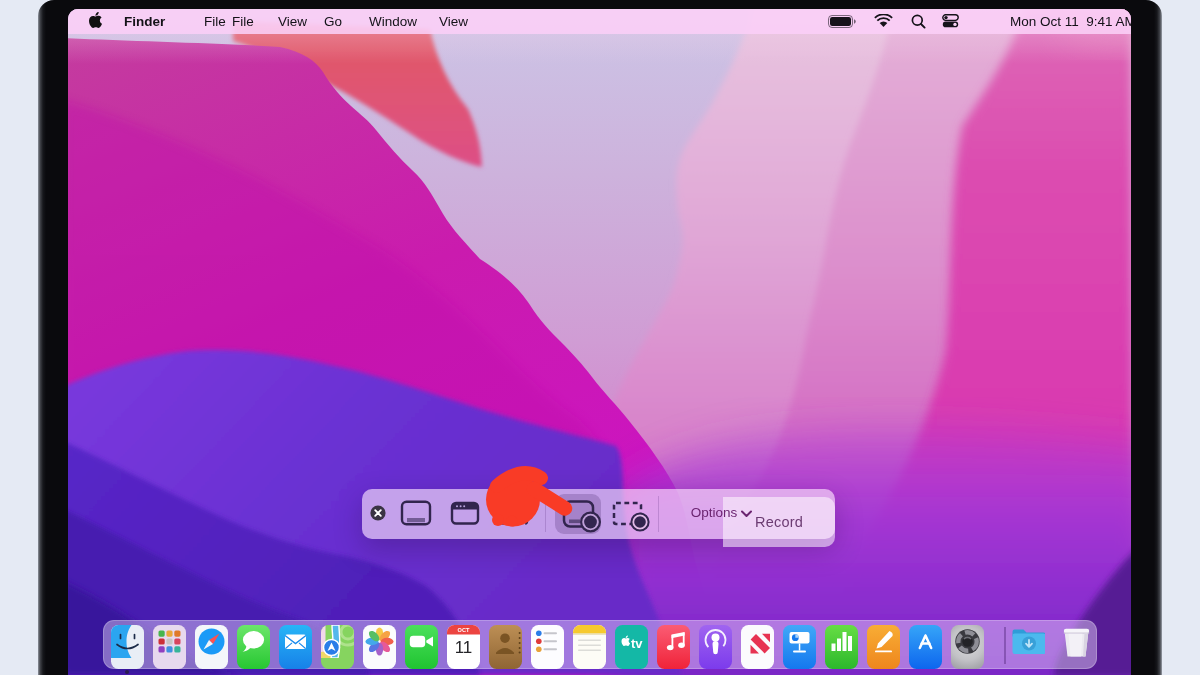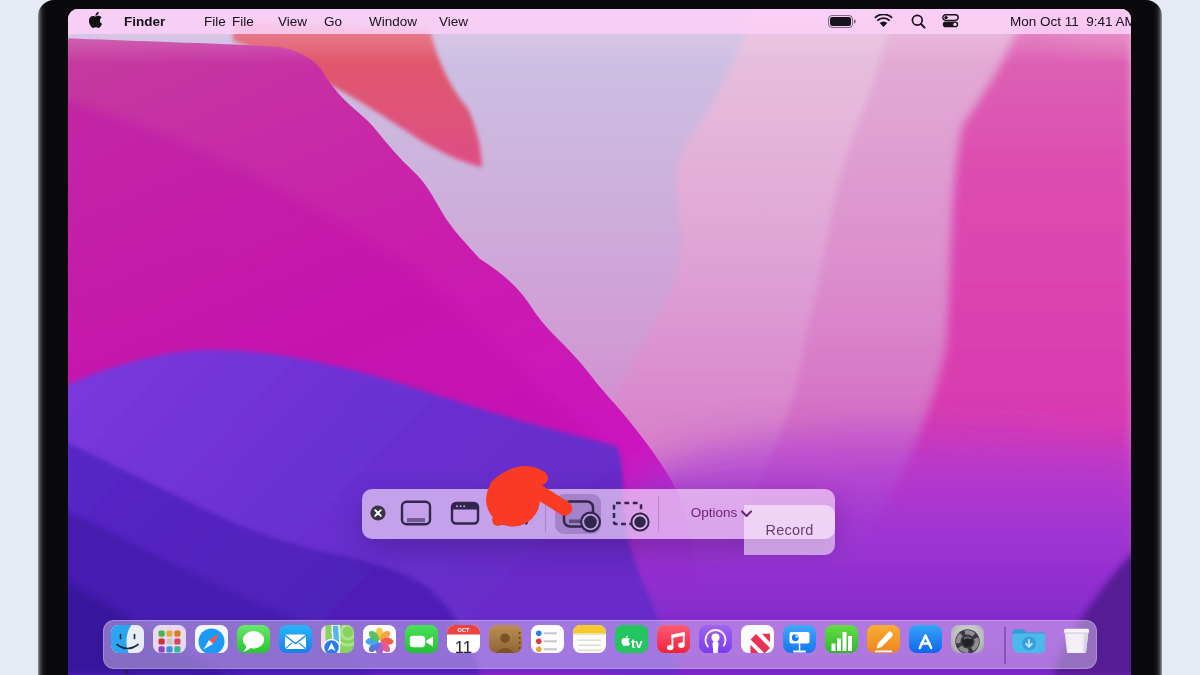--- a/index.html
+++ b/index.html
@@ -17,35 +17,35 @@
   
   #menubar { position:absolute; left:0; top:0; width:1063px; height:25px;
     background:rgba(251,207,247,0.88); font-size:13.5px; color:#141218; }
   #menubar span { position:absolute; top:4px; line-height:17px; white-space:pre; }
   .mb-b { font-weight:bold; }
 
   
   #toolbar { position:absolute; left:294px; top:480px; width:473px; height:50px;
     border-radius:10px; background:rgba(253,232,252,0.62);
     box-shadow:0 10px 28px rgba(40,10,70,0.28); }
-  #rec-section { position:absolute; right:0; top:16px; width:91px; height:50px;
+  #rec-section { position:absolute; right:0; top:8px; width:112px; height:50px;
     border-radius:0 10px 10px 0; background:rgba(255,249,255,0.55); }
   #rec-section div { position:absolute; width:100%; text-align:center; top:17px;
     font-size:14.5px; color:#6b3b72; letter-spacing:0.2px; }
   #opt-label { position:absolute; left:308px; top:16px; width:82px; text-align:right;
     font-size:13.5px; color:#6b2470; }
   .tsep { position:absolute; top:7px; width:1px; height:36px; background:rgba(80,40,120,0.22); }
   #hilite { position:absolute; left:193px; top:5px; width:46px; height:40px;
     border-radius:9px; background:rgba(55,22,90,0.22); }
 
   
   #dock { position:absolute; left:35px; top:611px; width:994px; height:49px;
     border-radius:11px; background:rgba(240,228,255,0.42);
     border:1px solid rgba(255,255,255,0.22); }
-  .di { position:absolute; top:4px; width:33px; height:28px; border-radius:7.5px; overflow:hidden; }
+  .di { position:absolute; top:4px; width:33px; height:44px; border-radius:7.5px; overflow:hidden; }
   .di svg { display:block; }
   #findot { position:absolute; left:21px; top:49px; width:4px; height:4px; border-radius:2px; background:#2a1c50; }
   #dsep { position:absolute; left:900px; top:6px; width:1.5px; height:37px; background:rgba(70,30,110,0.38); }
 </style>
 </head>
 <body>
 <div id="stage">
   <div id="bezel"></div>
   <div id="screen">
     <svg id="wp" viewBox="0 0 1063 666" preserveAspectRatio="none">
@@ -329,21 +329,21 @@
       </div>
       <div class="di" style="left:469px; background:#fdfcf6;">
         <svg width="33" height="33" viewBox="0 0 33 33">
           <rect x="0" y="0" width="33" height="8.5" fill="#f6c92e"></rect>
           <rect x="0" y="8.5" width="33" height="1.2" fill="#e4d9a8"></rect>
           <rect x="5" y="14.5" width="23" height="1.4" rx="0.7" fill="#dcdcd8"></rect>
           <rect x="5" y="19.5" width="23" height="1.4" rx="0.7" fill="#dcdcd8"></rect>
           <rect x="5" y="24.5" width="23" height="1.4" rx="0.7" fill="#dcdcd8"></rect>
         </svg>
       </div>
-      <div class="di" style="left:511px; background:#22c55e;">
+      <div class="di" style="left:511px; background:#14b8a6;">
         <svg width="33" height="33" viewBox="0 0 33 33">
           <g transform="translate(6.5,10.5) scale(0.0105)" fill="#fff">
             <path d="M788.1 340.9c-5.8 4.5-108.2 62.2-108.2 190.5 0 148.4 130.3 200.9 134.2 202.2-.6 3.2-20.7 71.9-68.7 141.9-42.8 61.6-87.5 123.1-155.5 123.1s-85.5-39.5-164-39.5c-76.5 0-103.7 40.8-165.9 40.8s-105.6-57-155.5-127C46.7 790.7 0 663 0 541.8c0-194.4 126.4-297.5 250.8-297.5 66.1 0 121.2 43.4 162.7 43.4 39.5 0 101.1-46 176.3-46 28.5 0 130.9 2.6 198.3 99.2zm-234-181.5c31.1-36.9 53.1-88.1 53.1-139.3 0-7.1-.6-14.3-1.9-20.1-50.6 1.9-110.8 33.7-147.1 75.8-28.5 32.4-55.1 83.6-55.1 135.5 0 7.8 1.3 15.6 1.9 18.1 3.2.6 8.4 1.3 13.6 1.3 45.4 0 102.5-30.4 135.5-71.3z"></path>
           </g>
           <text x="16" y="22.5" font-size="13" font-weight="bold" fill="#fff" font-family="Liberation Sans">tv</text>
         </svg>
       </div>
       <div class="di" style="left:553px; background:linear-gradient(#fb5c74,#f02339);">
         <svg width="33" height="33" viewBox="0 0 33 33">
           <polygon points="14.5,9.6 27.6,6.9 27.6,10.5 14.5,13.2" fill="#fff"></polygon>

